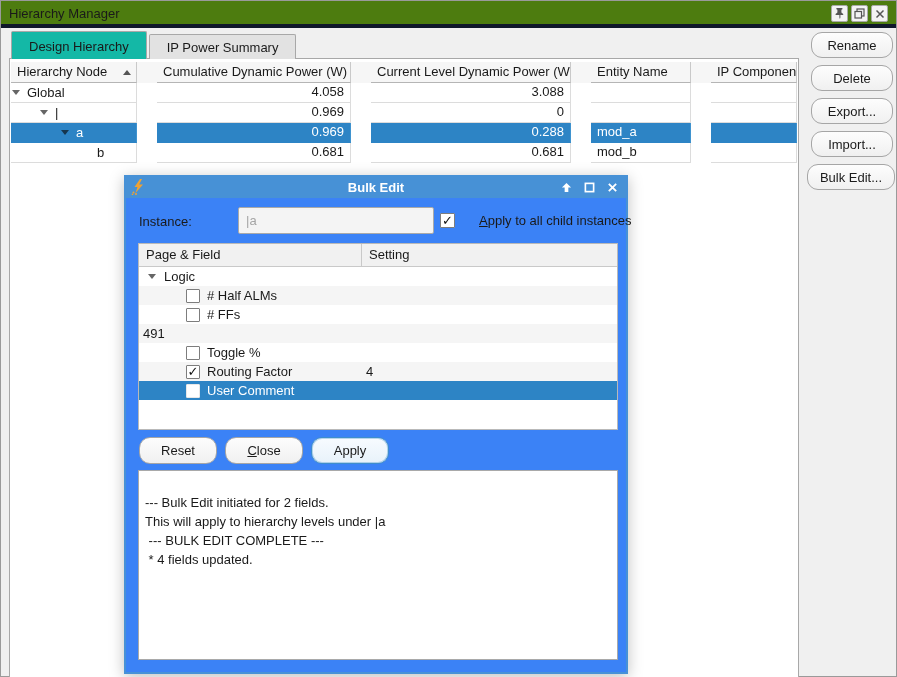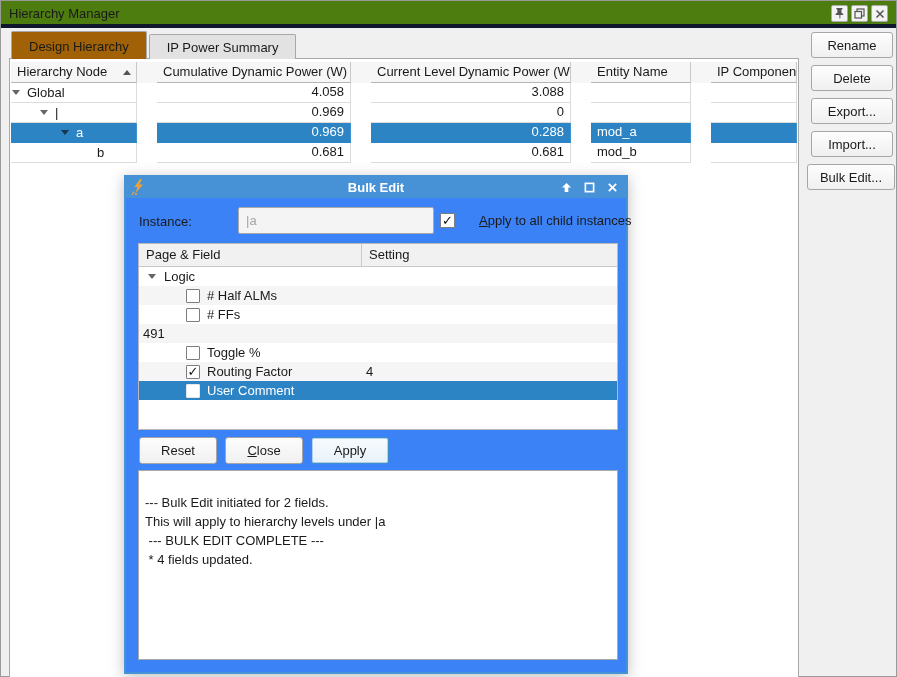--- a/index.html
+++ b/index.html
@@ -19,21 +19,21 @@
   .win-controls { position:absolute; right:8px; top:4px; display:flex; gap:3px; }
   .win-btn { width:17px; height:17px; border:1px solid #a9a9a9; background:#f3f3f3;
     display:flex; align-items:center; justify-content:center; border-radius:2px; }
   .win-btn svg { display:block; }
 
   
   .tabbar { position:absolute; left:10px; top:30px; height:28px; display:flex; align-items:flex-end; z-index:3; }
   .tab { border:1px solid #a8a8a8; border-bottom:none; background:#e2e2e2;
     padding:5px 17px 6px 17px; height:25px; margin-right:2px; border-radius:2px 2px 0 0;
     color:#1a1a1a; white-space:nowrap; }
-  .tab.active { background:#a16207; height:28px; padding-top:7px; position:relative; z-index:4; }
+  .tab.active { background:#14b8a6; height:28px; padding-top:7px; position:relative; z-index:4; }
 
   
   .panel { position:absolute; left:8px; top:57px; width:790px; height:620px;
     background:#ffffff; border:1px solid #a8a8a8; z-index:1; }
   .htable { position:absolute; left:1px; top:3px; width:786px; }
   .hrow { display:grid; grid-template-columns:126px 194px 200px 100px 1fr;gap:20px; }
   .hhead { background:#f6f6f6; }
   .hhead .hcell { height:21px; border-right:1px solid #c9c9c9; border-bottom:1px solid #b5b5b5;
     padding:2px 6px; position:relative; white-space:nowrap; overflow:hidden; }
   .hbody .hcell { height:20px; border-right:1px solid #dcdcdc; border-bottom:1px solid #dcdcdc;
@@ -43,21 +43,21 @@
   .sort-arrow { position:absolute; right:5px; top:8px; width:0; height:0;
     border-left:4px solid transparent; border-right:4px solid transparent; border-bottom:5px solid #555; }
   .tree-cell { display:flex; align-items:center; }
   .expander { width:0; height:0; border-left:4px solid transparent; border-right:4px solid transparent;
     border-top:5px solid #666; margin-right:7px; flex:0 0 auto; }
   .expander.none { border:none; width:8px; height:0; }
   .hrow.selected .expander { border-top-color:#16364e; }
 
   
   .side-buttons { position:absolute; left:806px; top:31px; width:88px; z-index:2; }
-  .btn { display:block; border:1px solid #a6a6a6; border-radius:3px;
+  .btn { display:block; border:1px solid #a6a6a6; border-radius:11px;
     background:linear-gradient(#fdfdfd,#f0f0f0); font-family:inherit; font-size:13px;
     color:#1a1a1a; }
   .side-buttons .btn { width:82px; height:26px; margin:0 0 7px 4px; }
   .side-buttons .btn.wide { width:88px; margin-left:0; }
 
   
   .dialog { position:absolute; left:112px; top:174px; width:504px; height:499px;
     background:#3b82f6; border:2px solid var(--dlgblue); z-index:10;
     box-shadow:0 3px 14px rgba(0,0,0,0.25);margin-left:11px; }
   .dlg-titlebar { position:absolute; left:0; top:0; width:100%; height:21px;

